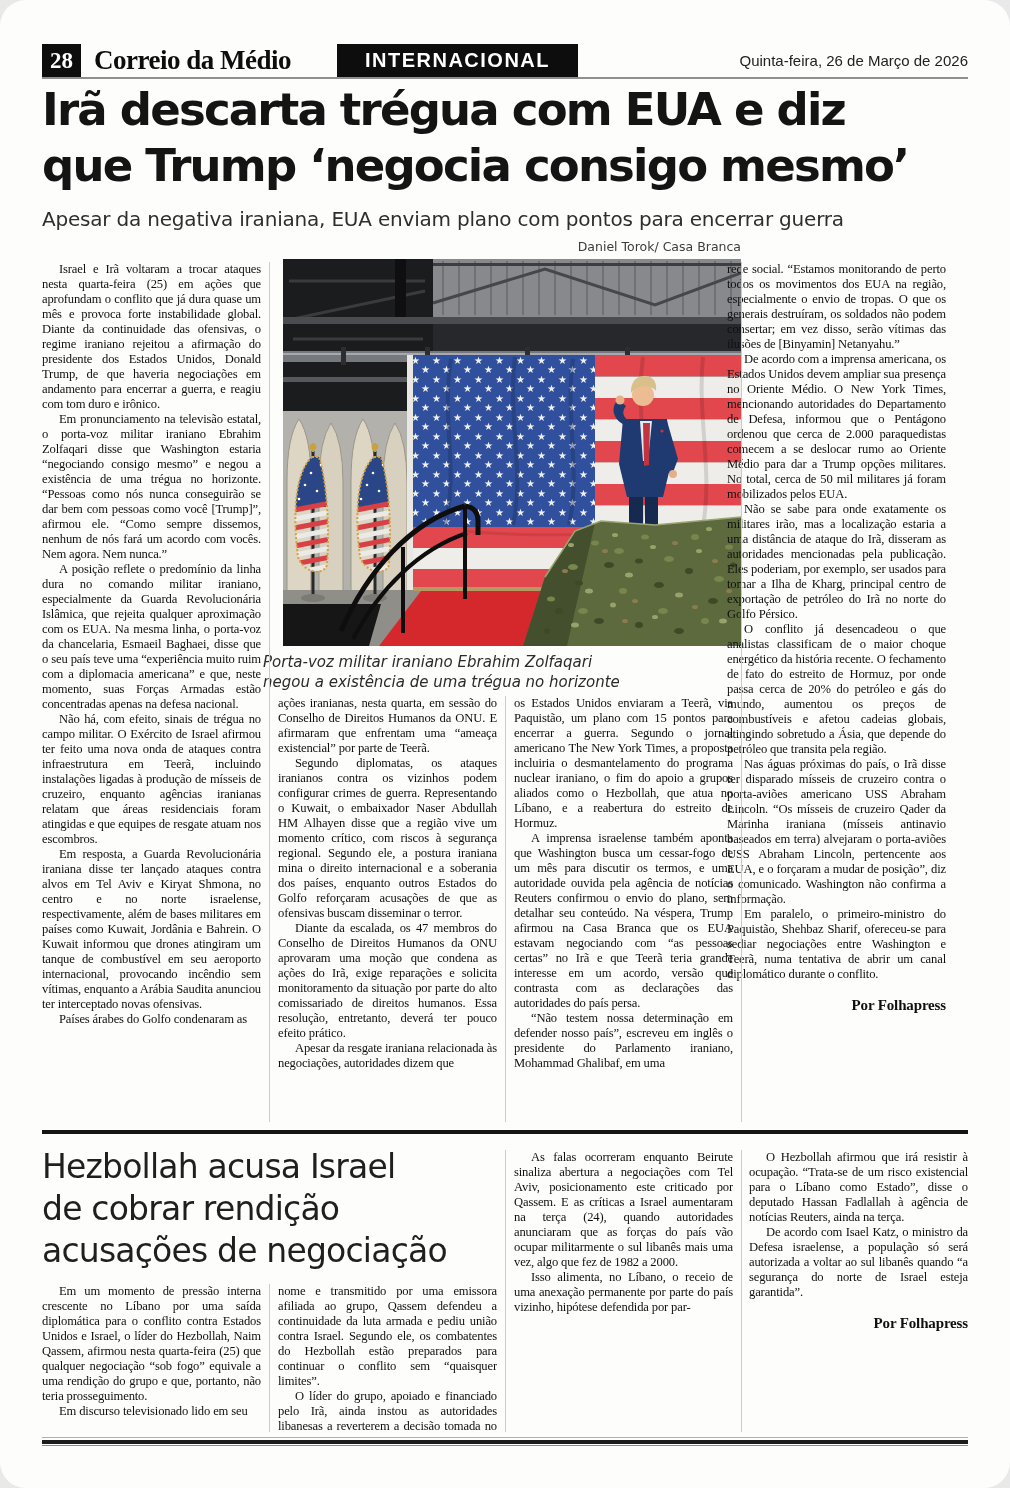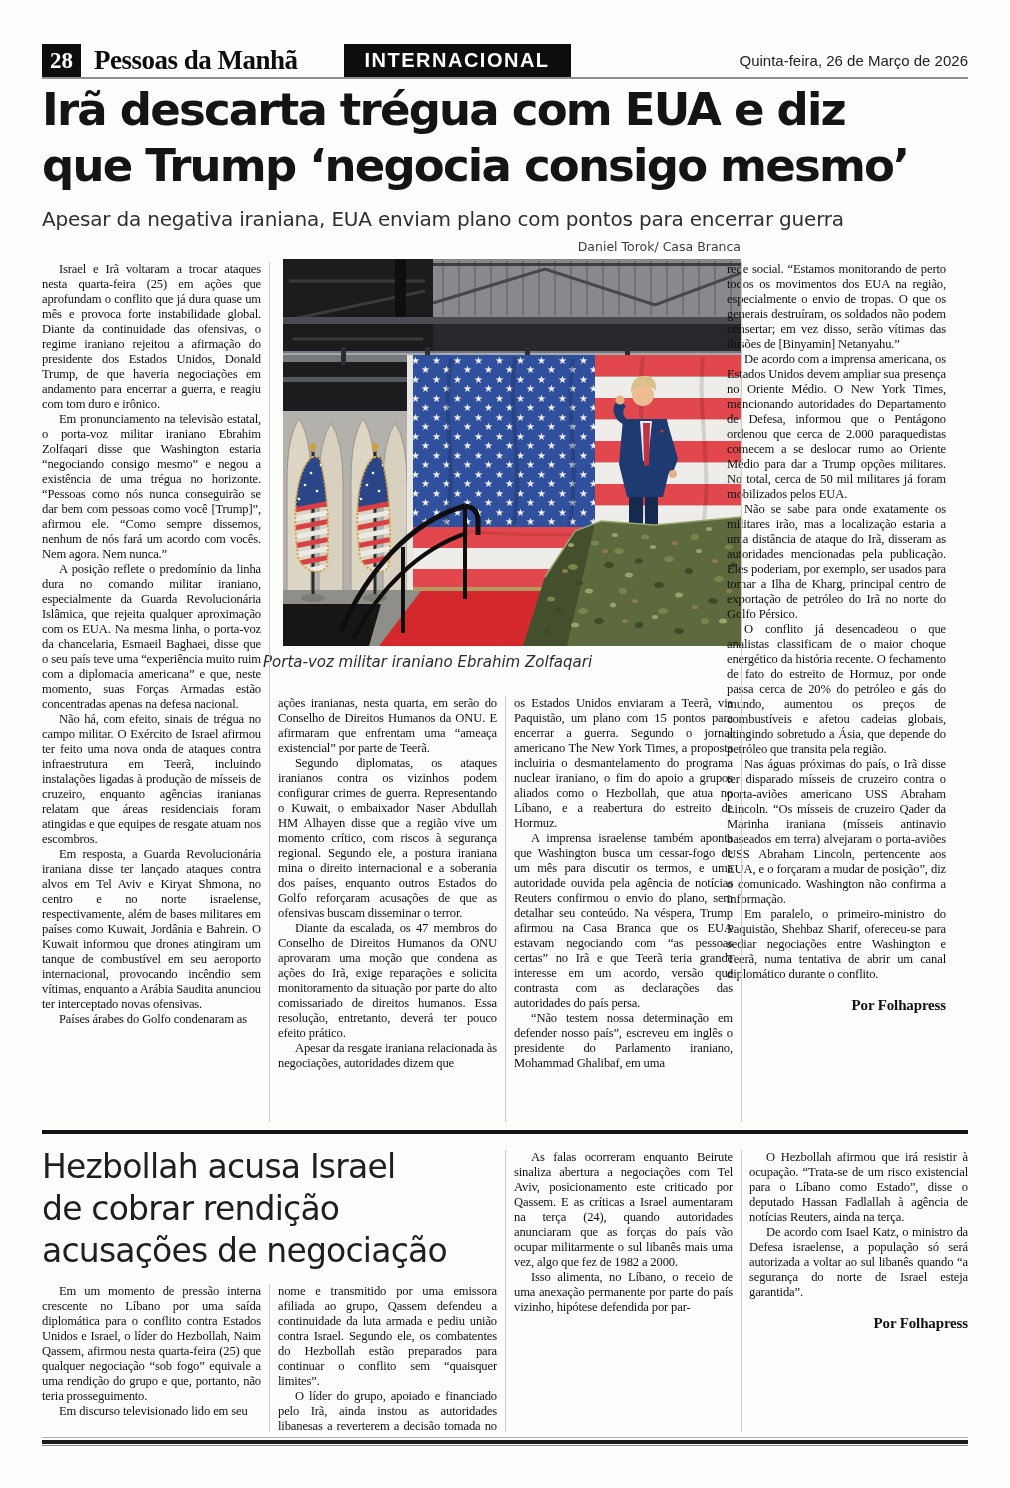--- a/index.html
+++ b/index.html
@@ -1,24 +1,24 @@
 <!DOCTYPE html>
 <html><head>
 <meta charset="utf-8">
 <style>
   html,body{margin:0;padding:0;background:#e9e9e9;}
   .page{position:relative;width:1010px;height:1488px;background:#fdfdfc;margin:0 auto;
-        font-family:"Liberation Serif","DejaVu Serif",serif;color:#111;overflow:hidden;}
+        font-family:"Liberation Serif","DejaVu Serif",serif;color:#111;overflow:hidden;border-radius:26px;}
   
   .hdr{position:absolute;top:44px;left:42px;right:42px;height:33px;display:flex;align-items:stretch;}
   .pageno{background:#0d0d0d;color:#fff;font:bold 23px/31px "Liberation Serif",serif;
           padding:0 8px;display:flex;align-items:center;}
   .masthead{font:bold 27px/33px "Liberation Serif",serif;letter-spacing:-.5px;margin-left:13px;color:#0d0d0d;}
   .secbadge{background:#0d0d0d;color:#fff;font:bold 20px/33px "Liberation Sans",sans-serif;
-            letter-spacing:1.5px;padding:0 21px;margin-left:46px;}
+            letter-spacing:1.5px;padding:0 28px;margin-left:46px;}
   .hdr .sp{flex:1;}
   .edate{font:15px/33px "Liberation Sans","DejaVu Sans",sans-serif;color:#222;}
   .hdrrule{position:absolute;top:77px;left:42px;right:42px;height:0;border-top:2px solid #8f8f8f;}
   
   .h1{position:absolute;top:82px;left:42px;width:935px;}
   .h1 p{margin:0;font:bold 45px/56px "DejaVu Sans","Liberation Sans",sans-serif;
         letter-spacing:-1.8px;color:#141414;}
   .deck{position:absolute;top:206px;left:42px;width:935px;
         font:20px/26px "DejaVu Sans","Liberation Sans",sans-serif;letter-spacing:-.2px;color:#2e2e2e;}
   
@@ -51,21 +51,21 @@
   .botrule2{position:absolute;top:1440px;left:42px;width:926px;height:4px;background:#1c1c1c;}
   .botrule3{position:absolute;top:1445px;left:42px;width:926px;height:1px;background:#8a8a8a;}
 </style>
 </head>
 <body>
 
 <div class="page">
 
   <div class="hdr">
     <div class="pageno">28</div>
-    <div class="masthead">Pessoas da Manhã</div>
+    <div class="masthead">Correio da Médio</div>
     <div class="secbadge">INTERNACIONAL</div>
     <div class="sp"></div>
     <div class="edate">Quinta-feira, 26 de Março de 2026</div>
   </div>
   <div class="hdrrule"></div>
 
   <div class="h1">
       <p>Irã descarta trégua com EUA e diz</p>
       <p>que Trump ‘negocia consigo mesmo’</p>
     </div>
@@ -262,32 +262,33 @@
         <ellipse cx="446" cy="332" rx="3" ry="2"></ellipse>
           <ellipse cx="282" cy="312" rx="3" ry="2"></ellipse>
         <ellipse cx="342" cy="362" rx="3" ry="2"></ellipse>
           <ellipse cx="432" cy="302" rx="3" ry="2"></ellipse>
       </g>
     </svg>
   </div>
 
   <div class="caption">
       <p>Porta-voz militar iraniano Ebrahim Zolfaqari</p>
+      <p>negou a existência de uma trégua no horizonte</p>
     </div>
 
   <div class="col c1a">
       <p>Israel e Irã voltaram a trocar ataques nesta quarta-feira (25) em ações que aprofundam o conflito que já dura quase um mês e provoca forte instabilidade global. Diante da continuidade das ofensivas, o regime iraniano rejeitou a afirmação do presidente dos Estados Unidos, Donald Trump, de que haveria negociações em andamento para encerrar a guerra, e reagiu com tom duro e irônico.</p>
       <p>Em pronunciamento na televisão estatal, o porta-voz militar iraniano Ebrahim Zolfaqari disse que Washington estaria “negociando consigo mesmo” e negou a existência de uma trégua no horizonte. “Pessoas como nós nunca conseguirão se dar bem com pessoas como você [Trump]”, afirmou ele. “Como sempre dissemos, nenhum de nós fará um acordo com vocês. Nem agora. Nem nunca.”</p>
       <p>A posição reflete o predomínio da linha dura no comando militar iraniano, especialmente da Guarda Revolucionária Islâmica, que rejeita qualquer aproximação com os EUA. Na mesma linha, o porta-voz da chancelaria, Esmaeil Baghaei, disse que o seu país teve uma “experiência muito ruim com a diplomacia americana” e que, neste momento, suas Forças Armadas estão concentradas apenas na defesa nacional.</p>
       <p>Não há, com efeito, sinais de trégua no campo militar. O Exército de Israel afirmou ter feito uma nova onda de ataques contra infraestrutura em Teerã, incluindo instalações ligadas à produção de mísseis de cruzeiro, enquanto agências iranianas relatam que áreas residenciais foram atingidas e que equipes de resgate atuam nos escombros.</p>
       <p>Em resposta, a Guarda Revolucionária iraniana disse ter lançado ataques contra alvos em Tel Aviv e Kiryat Shmona, no centro e no norte israelense, respectivamente, além de bases militares em países como Kuwait, Jordânia e Bahrein. O Kuwait informou que drones atingiram um tanque de combustível em seu aeroporto internacional, provocando incêndio sem vítimas, enquanto a Arábia Saudita anunciou ter interceptado novas ofensivas.</p>
       <p>Países árabes do Golfo condenaram as</p>
     </div>
   <div class="col c2a">
-      <p class="cont">ações iranianas, nesta quarta, em serão do Conselho de Direitos Humanos da ONU. E afirmaram que enfrentam uma “ameaça existencial” por parte de Teerã.</p>
+      <p class="cont">ações iranianas, nesta quarta, em sessão do Conselho de Direitos Humanos da ONU. E afirmaram que enfrentam uma “ameaça existencial” por parte de Teerã.</p>
       <p>Segundo diplomatas, os ataques iranianos contra os vizinhos podem configurar crimes de guerra. Representando o Kuwait, o embaixador Naser Abdullah HM Alhayen disse que a região vive um momento crítico, com riscos à segurança regional. Segundo ele, a postura iraniana mina o direito internacional e a soberania dos países, enquanto outros Estados do Golfo reforçaram acusações de que as ofensivas buscam disseminar o terror.</p>
       <p>Diante da escalada, os 47 membros do Conselho de Direitos Humanos da ONU aprovaram uma moção que condena as ações do Irã, exige reparações e solicita monitoramento da situação por parte do alto comissariado de direitos humanos. Essa resolução, entretanto, deverá ter pouco efeito prático.</p>
       <p>Apesar da resgate iraniana relacionada às negociações, autoridades dizem que</p>
     </div>
   <div class="col c3a">
       <p class="cont">os Estados Unidos enviaram a Teerã, via Paquistão, um plano com 15 pontos para encerrar a guerra. Segundo o jornal americano The New York Times, a proposta incluiria o desmantelamento do programa nuclear iraniano, o fim do apoio a grupos aliados como o Hezbollah, que atua no Líbano, e a reabertura do estreito de Hormuz.</p>
       <p>A imprensa israelense também aponta que Washington busca um cessar-fogo de um mês para discutir os termos, e uma autoridade ouvida pela agência de notícias Reuters confirmou o envio do plano, sem detalhar seu conteúdo. Na véspera, Trump afirmou na Casa Branca que os EUA estavam negociando com “as pessoas certas” no Irã e que Teerã teria grande interesse em um acordo, versão que contrasta com as declarações das autoridades do país persa.</p>
       <p>“Não testem nossa determinação em defender nosso país”, escreveu em inglês o presidente do Parlamento iraniano, Mohammad Ghalibaf, em uma</p>
     </div>
   <div class="col c4a">

